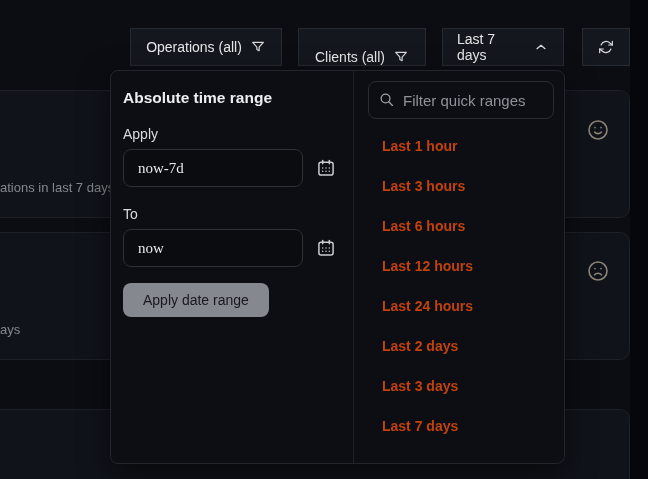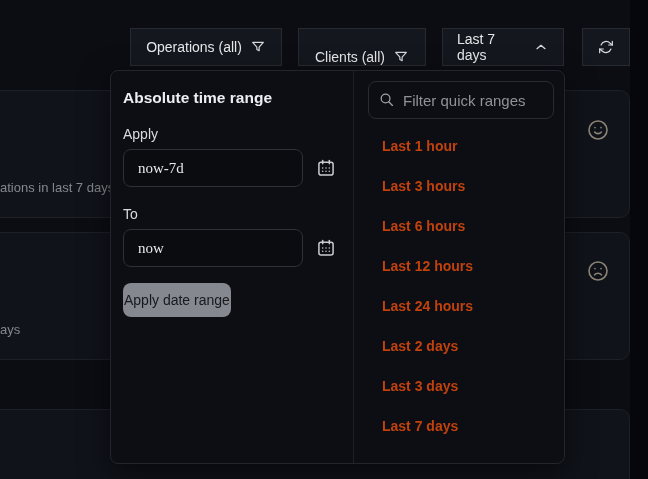--- a/index.html
+++ b/index.html
@@ -60,21 +60,21 @@
     border:1px solid #2d3138; border-radius:8px;
     color:#e9eaec; font-size:15px; padding:0 14px;
     font-family:Liberation Serif, serif; outline:none;
   }
   .cal-btn {
     width:20px; height:20px; margin-left:13px; color:#caccd0;
     background:none; border:none; cursor:pointer; padding:0;
   }
   .cal-btn svg { display:block; width:100%; height:100%; }
   .apply-btn {
-    margin-top:16px; height:34px; padding:0 1px;
+    margin-top:16px; height:34px; padding:0 20px;
     background:#85888f; color:#17191f; border:none; border-radius:8px;
     font-size:14px; font-family:"Liberation Sans", sans-serif; cursor:pointer;
   }
 
   .search-wrap { margin:10px 10px 0 14px; position:relative; }
   .search-input {
     width:100%; height:38px; background:transparent;
     border:1px solid #272b32; border-radius:8px;
     color:#e9eaec; font-size:15px; padding:0 8px 0 34px;
     font-family:"Liberation Sans", sans-serif; outline:none;

